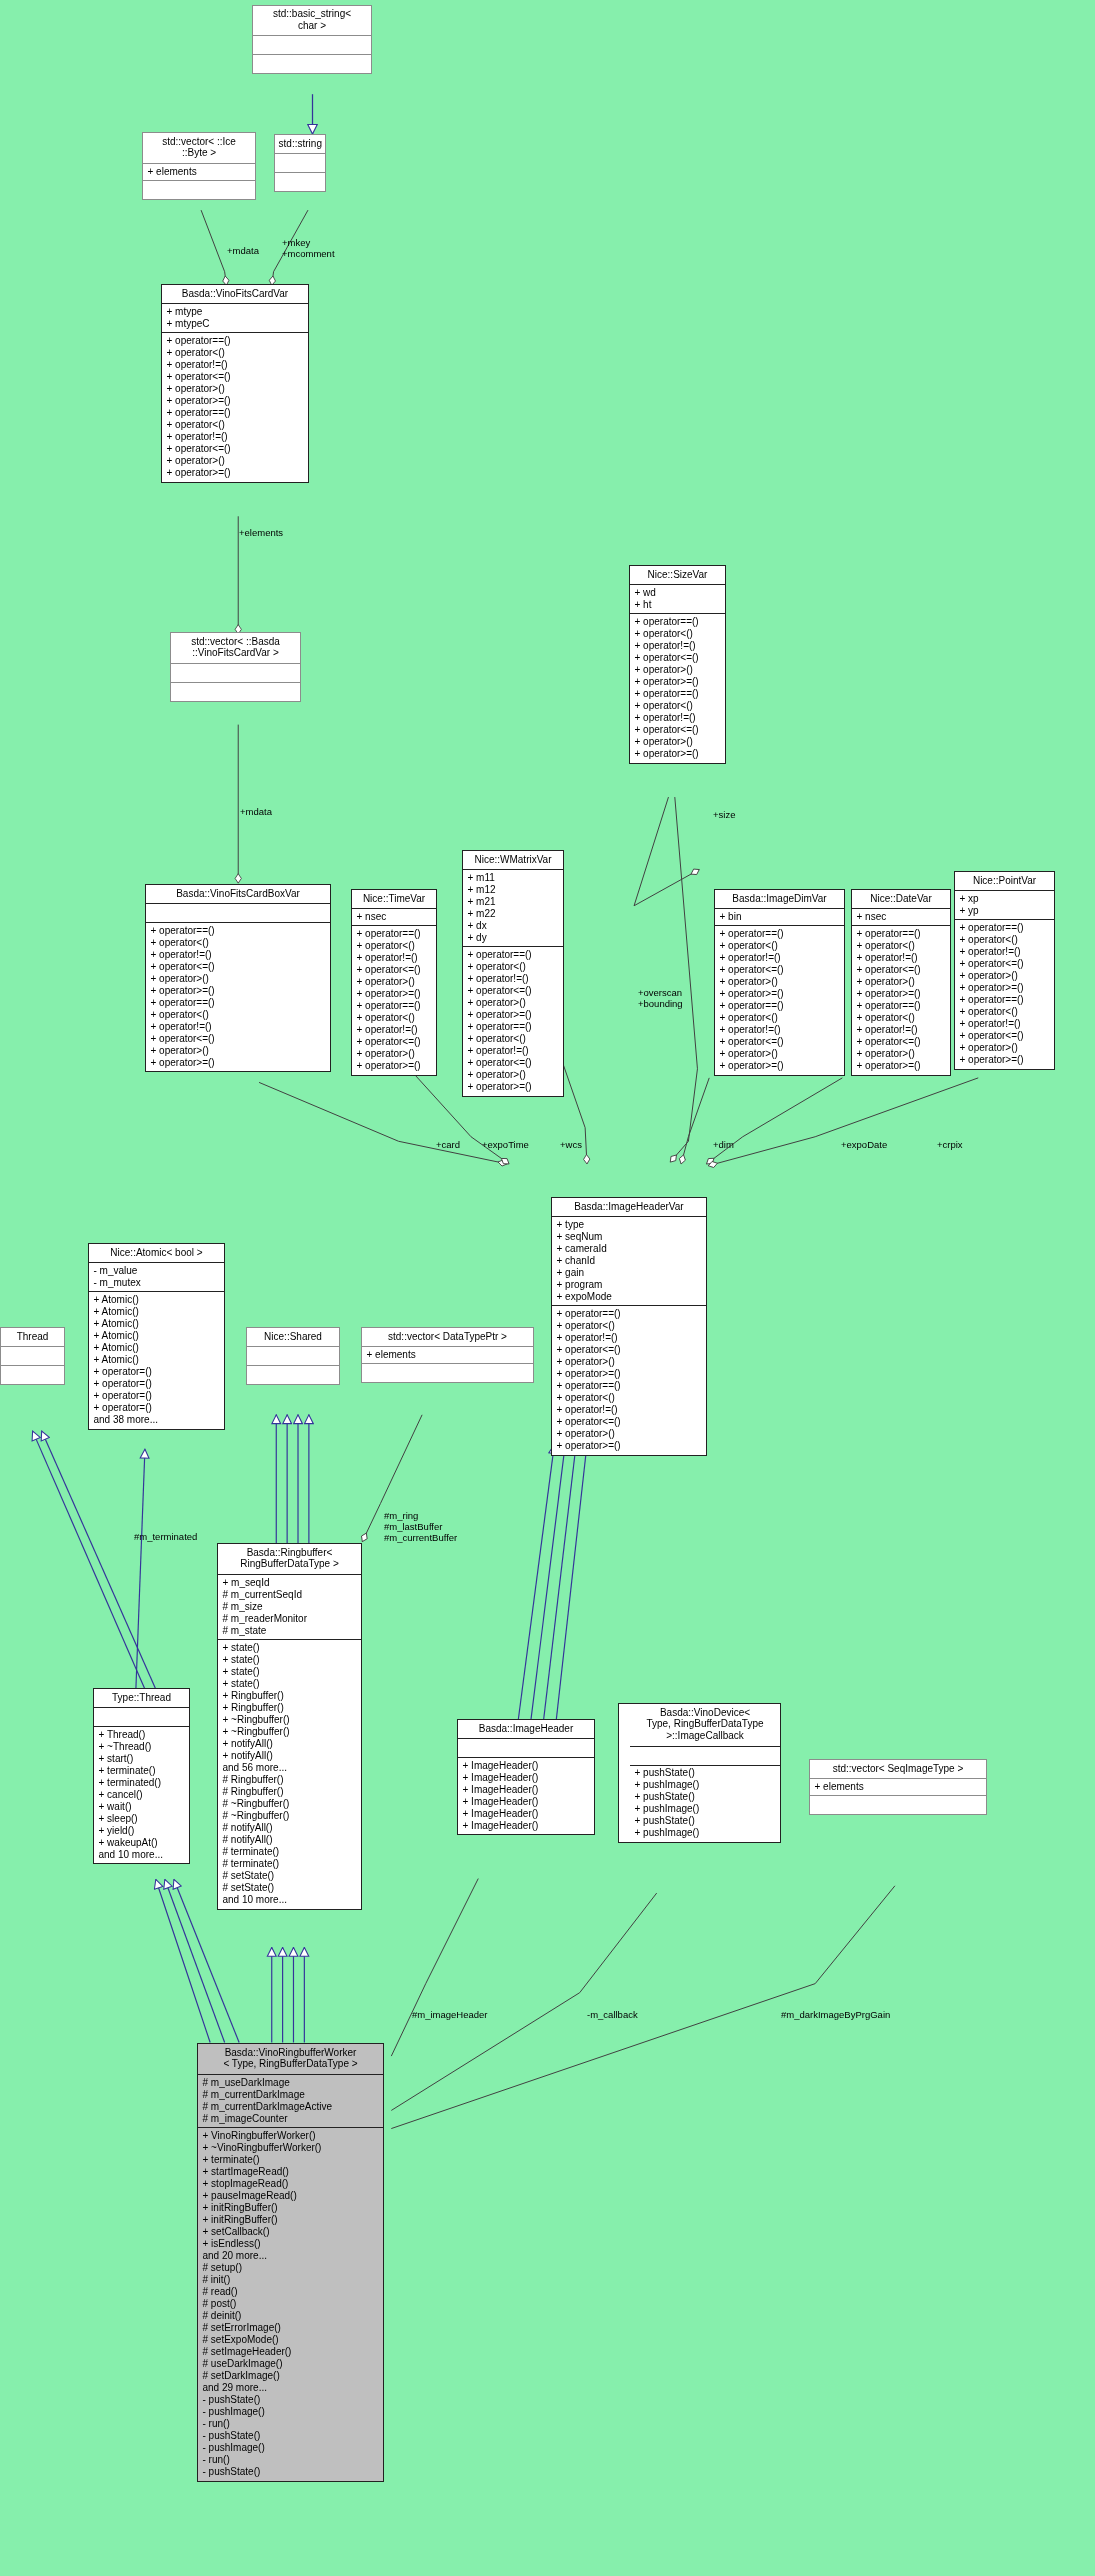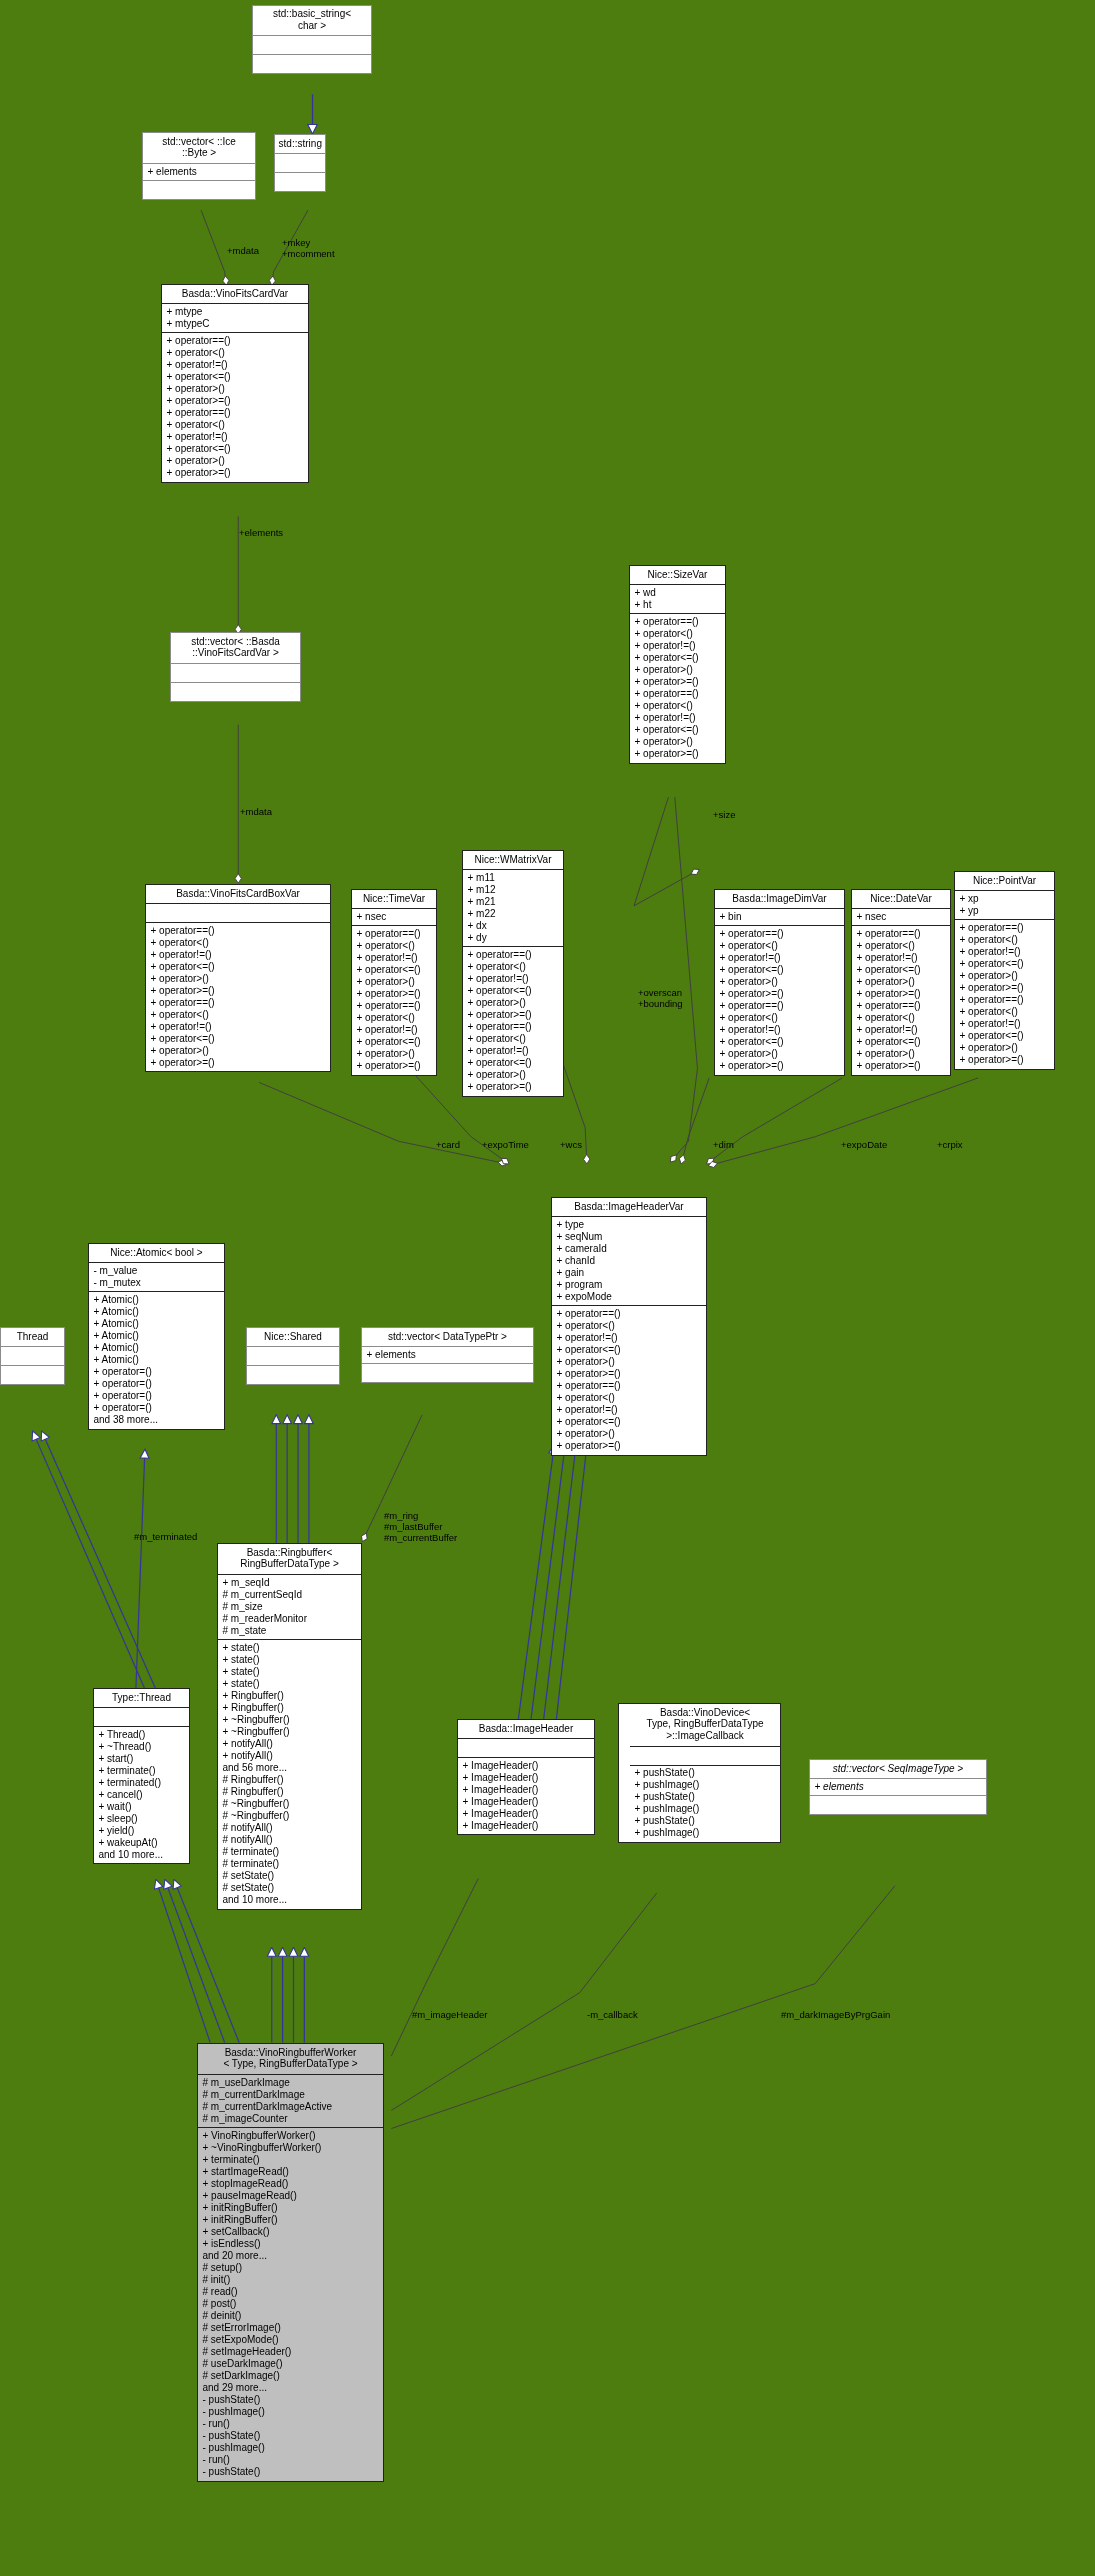--- a/index.html
+++ b/index.html
@@ -5,21 +5,21 @@
   html,body{margin:0;padding:0;background:#ffffff;}
   body{
     font-family:"Liberation Sans","DejaVu Sans",sans-serif;
     -webkit-font-smoothing:antialiased;
   }
   #canvas{
     position:relative;
     width:1096px;
     height:2576px;
     overflow:hidden;
-    background:#4d7c0f;
+    background:#86efac;
   }
   
   .node{
     position:absolute;
     box-sizing:border-box;
     background:#ffffff;
     border:0.9px solid #8c8c8c;
     z-index:5;
   }
   .node.strong{ border:0.9px solid #222222; }
@@ -532,21 +532,21 @@
     <div class="sect">
       <div class="row">+ pushState()</div>
       <div class="row">+ pushImage()</div>
       <div class="row">+ pushState()</div>
       <div class="row">+ pushImage()</div>
       <div class="row">+ pushState()</div>
       <div class="row">+ pushImage()</div>
     </div>
   </div>
 
-  <div class="node fs11" style="left:809px; top:1759px; width:178px;font-style:italic;">
+  <div class="node fs11" style="left:809px; top:1759px; width:178px;">
     <div class="title">std::vector&lt; SeqImageType &gt;</div>
     <div class="sep"></div>
     <div class="sect">
       <div class="row">+ elements</div>
     </div>
     <div class="sep"></div>
     <div class="sect empty"></div>
   </div>
 
   <div class="node filled fs11" style="left:197px; top:2043px; width:187px;">

